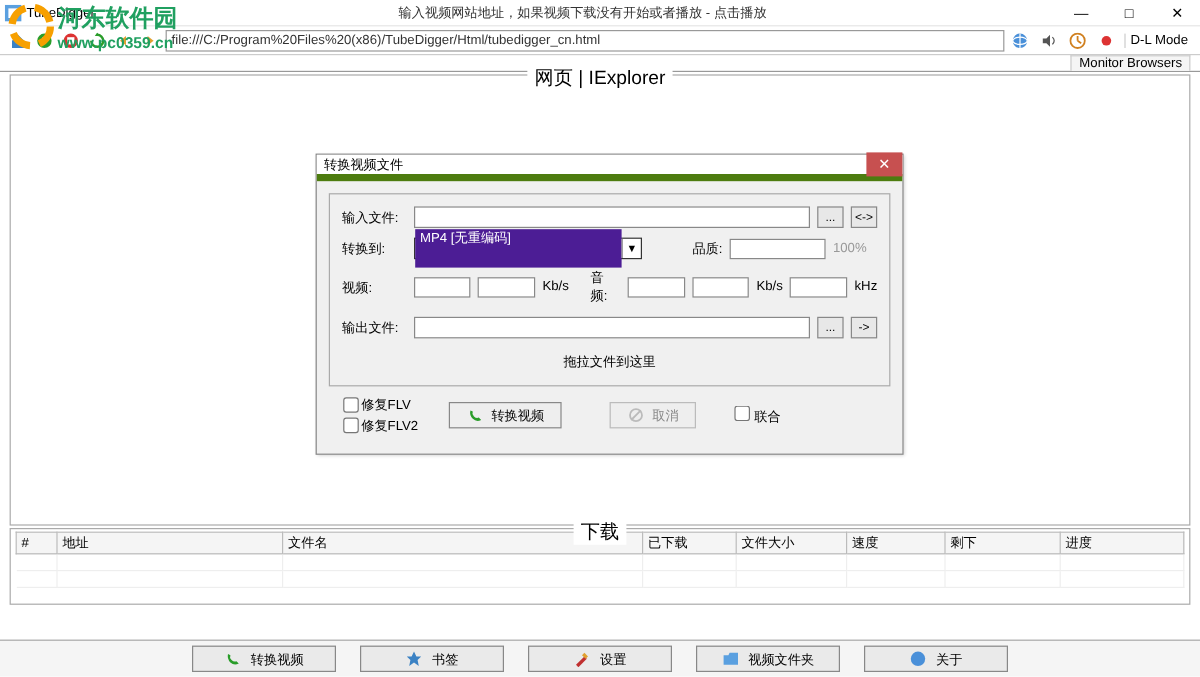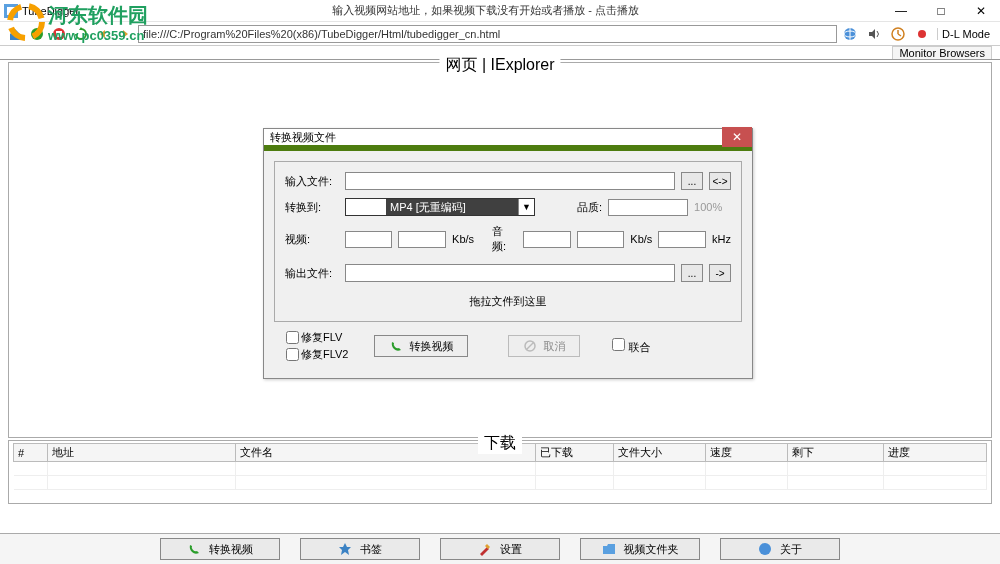--- a/index.html
+++ b/index.html
@@ -99,21 +99,21 @@
     background: #f0f0f0;
     padding: 10px 10px 8px 10px;
   }
   .row { display:flex; align-items:center; gap:6px; margin-bottom:8px; font-size:11px;}
   .row .lbl { width: 54px; text-align: left; }
   .row .field { flex:1; height:18px; border:1px solid #888; background:#fff;}
   .row .sbtn { width:22px; height:18px; border:1px solid #888; background:#e8e8e8; display:flex;align-items:center;justify-content:center; font-size:10px;}
   .combo {
     height:18px; border:1px solid #333; background:#fff; position:relative; display:flex;align-items:center; width:190px;
   }
-  .combo .sel { flex:1; background:#404040; color:#fff; padding:0 4px; font-size:11px; height:16px; line-height:16px;margin-left:40px;}
+  .combo .sel { flex:1; background:#4c1d95; color:#fff; padding:0 4px; font-size:11px; height:32px; line-height:16px;}
   .combo .arrow { width:16px; height:16px; border-left:1px solid #888; display:flex;align-items:center;justify-content:center; font-size:9px;}
   .tiny { width:48px; height:17px; border:1px solid #888; background:#fff;}
   .dimlbl { color:#999; font-size:11px;}
   .dragmsg { text-align:center; font-size:11px; padding:4px 0;}
   .dlg-foot {
     display:flex; align-items:center; gap:10px; padding:8px 10px 10px 12px;
   }
   .chkcol { display:flex; flex-direction:column; gap:2px; font-size:11px;}
   .chkcol label { display:flex;gap:2px;}
   .botbtn {

